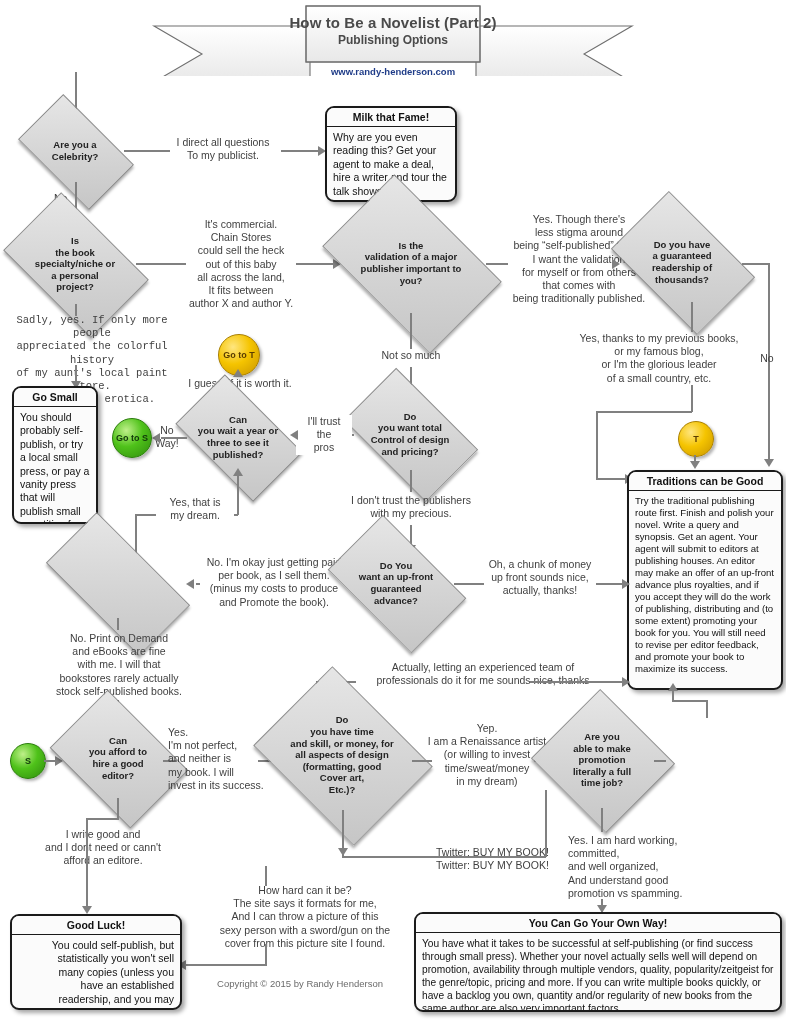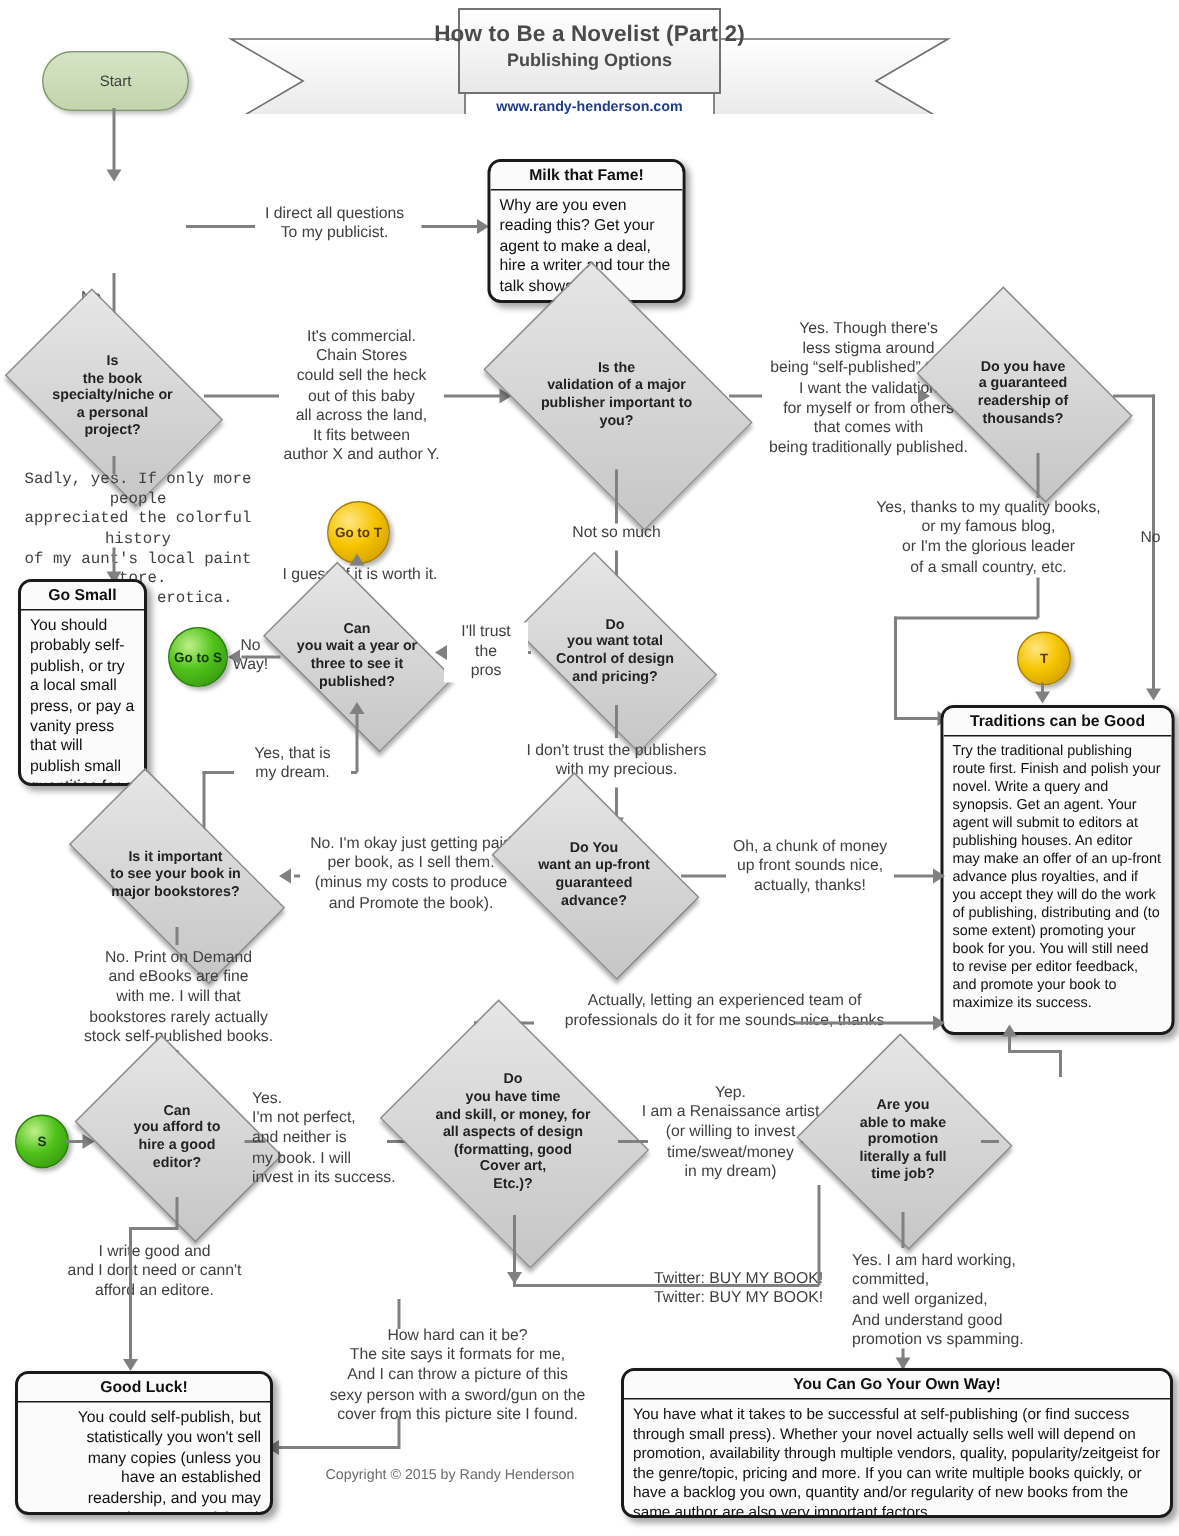--- a/index.html
+++ b/index.html
@@ -81,27 +81,29 @@
       <rect x="156" y="2" width="174" height="56" fill="url(#ribg)" stroke="#6f6f6f" stroke-width="1.1"></rect>
       <rect x="156" y="2" width="174" height="56" fill="none" stroke="#6f6f6f" stroke-width="1.1"></rect>
     </svg>
     <div class="btitle" style="top:10px;">
       <div class="t1">How to Be a Novelist (Part 2)</div>
       <div class="t2">Publishing Options</div>
     </div>
   </div>
   <div class="url" style="left:150px;top:66px;width:486px;">www.randy-henderson.com</div>
 
-  <div class="pill" style="left:28px;top:34px;width:96px;height:38px;">
-    <span>Start</span>
-  </div>
 
   <div class="ln lnv" style="left:75px;top:72px;height:44px;"></div>
   <div class="arw down" style="left:71px;top:113px;"></div>
 
+  <div class="diamond" style="left:26px;top:120px;width:98px;height:62px;">
+    <div class="dshape"></div>
+    <div class="dtext">Are you a
+Celebrity?</div>
+  </div>
 
   <div class="ln lnh" style="left:124px;top:150px;width:46px;"></div>
   <div class="lbl" style="left:168px;top:136px;width:110px;">I direct all questions
 To my publicist.</div>
   <div class="ln lnh" style="left:281px;top:150px;width:40px;"></div>
   <div class="arw right" style="left:318px;top:146px;"></div>
 
   <div class="ln lnv" style="left:75px;top:182px;height:38px;"></div>
   <div class="lbl left" style="left:54px;top:192px;width:30px;">No</div>
   <div class="arw down" style="left:71px;top:216px;"></div>
@@ -169,21 +171,21 @@
 
   <div class="diamond" style="left:622px;top:222px;width:120px;height:80px;">
     <div class="dshape"></div>
     <div class="dtext" style="width:118%;">Do you have
 a guaranteed
 readership of
 thousands?</div>
   </div>
 
   <div class="ln lnv" style="left:691px;top:302px;height:30px;"></div>
-  <div class="lbl" style="left:566px;top:332px;width:186px;">Yes, thanks to my quality books,
+  <div class="lbl" style="left:566px;top:332px;width:186px;">Yes, thanks to my previous books,
 or my famous blog,
 or I'm the glorious leader
 of a small country, etc.</div>
   <div class="ln lnv" style="left:691px;top:385px;height:27px;"></div>
   <div class="ln lnh" style="left:596px;top:411px;width:96px;"></div>
   <div class="ln lnv" style="left:596px;top:411px;height:68px;"></div>
   <div class="ln lnh" style="left:596px;top:478px;width:32px;"></div>
   <div class="arw right" style="left:625px;top:474px;"></div>
 
   <div class="ln lnh" style="left:742px;top:263px;width:28px;"></div>
@@ -249,23 +251,20 @@
   <div class="ln lnv" style="left:694px;top:455px;height:10px;"></div>
   <div class="arw down" style="left:690px;top:461px;"></div>
 
   <div class="note" style="left:627px;top:470px;width:152px;height:216px;">
     <div class="nhead">Traditions can be Good</div>
     <div class="nbody" style="font-size:9.6px;line-height:12px;">Try the traditional publishing route first. Finish and polish your novel.  Write a query and synopsis.  Get an agent.  Your agent will submit to editors at publishing houses.  An editor may make an offer of an up-front advance plus royalties, and if you accept they will do the work of publishing, distributing and (to some extent) promoting your book for you.  You will still need to revise per editor feedback, and promote your book to maximize its success.</div>
   </div>
 
   <div class="diamond" style="left:52px;top:548px;width:130px;height:70px;">
     <div class="dshape"></div>
-    <div class="dtext" style="width:120%;">Is it important
-to see your book in
-major bookstores?</div>
   </div>
 
   <div class="ln lnh" style="left:196px;top:583px;width:140px;"></div>
   <div class="lbl" style="left:200px;top:556px;width:148px;background:#fff;">No. I'm okay just getting paid
 per book, as I sell them.
 (minus my costs to produce
 and Promote the book).</div>
   <div class="arw left" style="left:186px;top:579px;"></div>
 
   <div class="ln lnv" style="left:117px;top:618px;height:12px;"></div>

